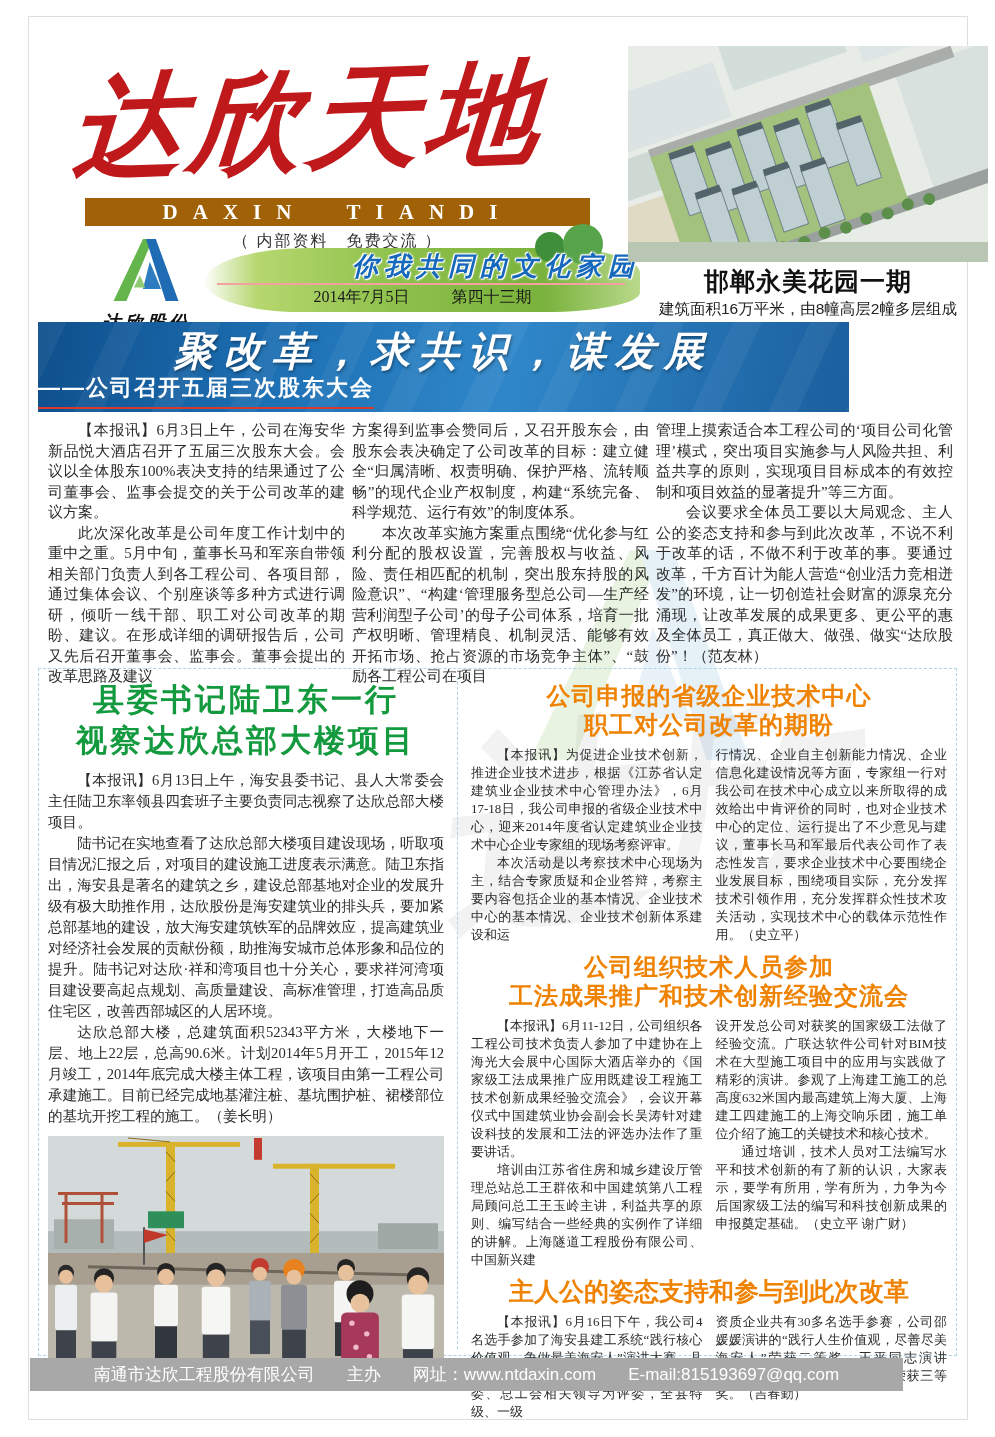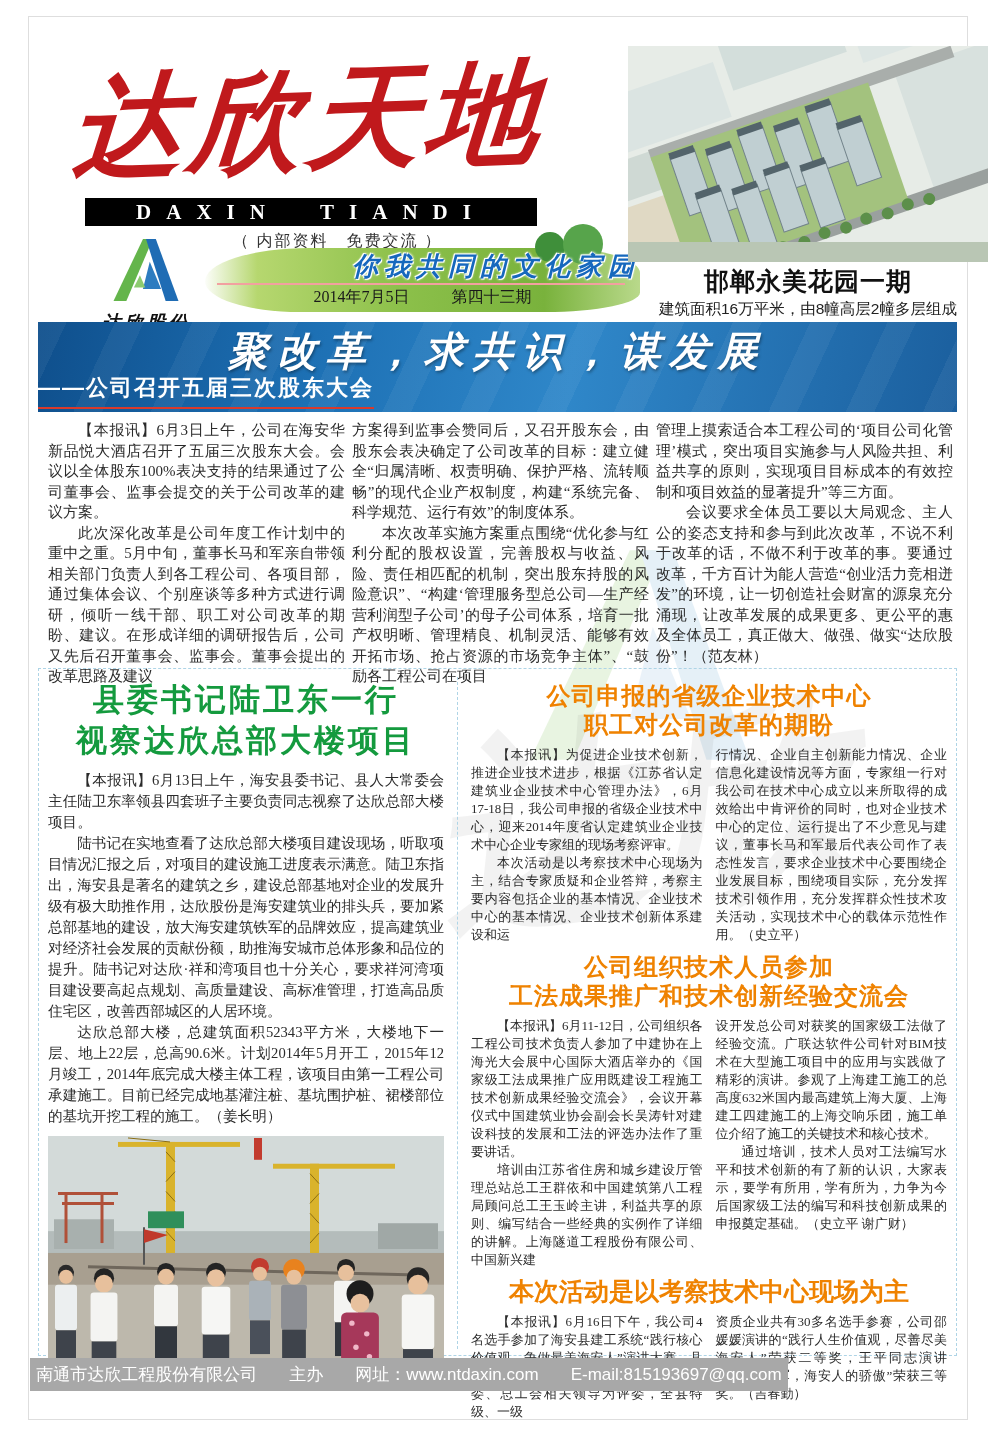--- a/index.html
+++ b/index.html
@@ -7,21 +7,21 @@
         font-family:"Liberation Serif","DejaVu Serif",serif;color:#2b2b2b;}
   .outer-frame{position:absolute;left:28px;top:16px;width:938px;height:1402px;
         border:1px solid #dedede;}
 
   
   .masthead{position:absolute;left:0;top:0;width:995px;height:318px;}
   .cn-masthead{position:absolute;left:72px;top:38px;width:540px;height:165px;
         font-size:112px;line-height:160px;font-weight:bold;font-style:italic;
         color:#c0191c;letter-spacing:6px;transform:rotate(-2deg) skewX(-6deg);
         font-family:"DejaVu Serif",serif;white-space:nowrap;}
-  .en-bar{position:absolute;left:85px;top:198px;width:452px;height:28px;background:#000000;
+  .en-bar{position:absolute;left:85px;top:198px;width:505px;height:28px;background:#a16207;
         color:#fff;text-align:center;line-height:28px;font-size:21px;font-weight:bold;
         letter-spacing:15px;white-space:pre;font-family:"Liberation Serif",serif;}
   .mast-note{position:absolute;left:85px;top:231px;width:505px;text-align:center;
         font-size:16px;letter-spacing:2px;color:#333;}
   .logo-block{position:absolute;left:90px;top:236px;width:112px;text-align:center;}
   .logo-label{font-size:19px;font-weight:bold;font-style:italic;color:#111;margin-top:2px;letter-spacing:3px;}
   .grass-banner{position:absolute;left:205px;top:248px;width:435px;height:64px;
         background:linear-gradient(90deg,rgba(234,244,214,.15),#b6d76f 12%,#8cc04a 45%,#79b23c 78%,#b9d98b 100%);
         border-radius:55% 45% 50% 50% / 120% 90% 70% 110%;}
   .tree{position:absolute;border-radius:50%;}
@@ -34,21 +34,21 @@
         font-size:16px;color:#1a1a1a;}
 
   .project-block{position:absolute;left:628px;top:46px;width:360px;}
   .project-photo{width:360px;height:216px;display:block;}
   .project-caption{text-align:center;font-family:"Liberation Sans",sans-serif;font-weight:bold;
         font-size:25px;color:#111;margin-top:3px;letter-spacing:1px;}
   .project-subcaption{text-align:center;font-family:"Liberation Sans",sans-serif;
         font-size:15.5px;color:#222;margin-top:1px;}
 
   
-  .lead-banner{position:absolute;left:38px;top:322px;width:919px;height:90px;
+  .lead-banner{position:absolute;left:38px;top:322px;width:811px;height:90px;
         background:linear-gradient(100deg,#0f4f8c 0%,#1d70b4 30%,#2f87c9 58%,#1b5f9e 100%);}
   .lead-banner:after{content:"";position:absolute;inset:0;
         background:repeating-linear-gradient(115deg,rgba(255,255,255,.05) 0 26px,rgba(255,255,255,0) 26px 70px);}
   .lead-title{position:relative;z-index:1;text-align:center;color:#fff;font-weight:bold;font-style:italic;
         font-size:40px;line-height:48px;letter-spacing:9px;padding-top:5px;
         font-family:"DejaVu Serif",serif;text-shadow:1px 2px 3px rgba(0,0,0,.35);}
   .lead-subtitle-row{position:relative;z-index:1;text-align:left;padding-right:95px;margin-top:-2px;}
   .lead-subtitle{display:inline-block;color:#fff;font-weight:bold;font-size:22px;
         font-family:"Liberation Sans",sans-serif;letter-spacing:2px;
         border-bottom:2px solid #d93a2c;padding-bottom:4px;}
@@ -78,21 +78,21 @@
   .two-col{display:flex;gap:13px;}
   .two-col .subcol{flex:1;min-width:0;}
   .right-block p{margin:0;font-size:13px;line-height:18px;text-align:justify;}
 
   
   .wm-triangle{position:absolute;left:505px;top:540px;width:270px;height:230px;opacity:.20;z-index:0;}
   .wm-chars{position:absolute;left:430px;top:700px;font-size:215px;line-height:230px;color:#555;
         opacity:.07;z-index:0;transform:rotate(-8deg);font-weight:bold;font-style:italic;white-space:nowrap;}
 
   
-  .footer-bar{position:absolute;left:30px;top:1358px;width:758px;height:33px;background:#a8a8a8;
+  .footer-bar{position:absolute;left:30px;top:1358px;width:873px;height:33px;background:#a8a8a8;
         color:#fff;display:flex;align-items:center;justify-content:center;gap:32px;
         font-family:"Liberation Sans",sans-serif;font-size:17px;z-index:3;}
 </style>
 </head>
 <body>
 
 <div class="page">
   <div class="outer-frame"></div>
 
   <svg class="wm-triangle" viewBox="0 0 100 90">
@@ -354,21 +354,21 @@
             <p class="indent">培训由江苏省住房和城乡建设厅管理总站总工王群依和中国建筑第八工程局顾问总工王玉岭主讲，利益共享的原则、编写结合一些经典的实例作了详细的讲解。上海隧道工程股份有限公司、中国新兴建</p>
           </div>
           <div class="subcol">
             <p>设开发总公司对获奖的国家级工法做了经验交流。广联达软件公司针对BIM技术在大型施工项目中的应用与实践做了精彩的演讲。参观了上海建工施工的总高度632米国内最高建筑上海大厦、上海建工四建施工的上海交响乐团，施工单位介绍了施工的关键技术和核心技术。</p>
             <p class="indent">通过培训，技术人员对工法编写水平和技术创新的有了新的认识，大家表示，要学有所用，学有所为，力争为今后国家级工法的编写和科技创新成果的申报奠定基础。（史立平 谢广财）</p>
           </div>
         </div>
       </article>
 
       <article>
-        <div class="orange-title single" style="margin-top:8px;">本次活动是以考察技术中心现场为主</div>
+        <div class="orange-title single" style="margin-top:8px;">主人公的姿态支持和参与到此次改革</div>
         <div class="two-col">
           <div class="subcol">
             <p class="indent">【本报讯】6月16日下午，我公司4名选手参加了海安县建工系统“践行核心价值观，争做最美海安人”演讲大赛，县建筑工会邀请了海安县委宣传部、县团委、总工会相关领导为评委，全县特级、一级</p>
           </div>
           <div class="subcol">
             <p>资质企业共有30多名选手参赛，公司邵媛媛演讲的“践行人生价值观，尽善尽美海安人”荣获二等奖，王平同志演讲的“建筑铁军，海安人的骄傲”荣获三等奖。（吉春勤）</p>
           </div>
         </div>
       </article>
 

